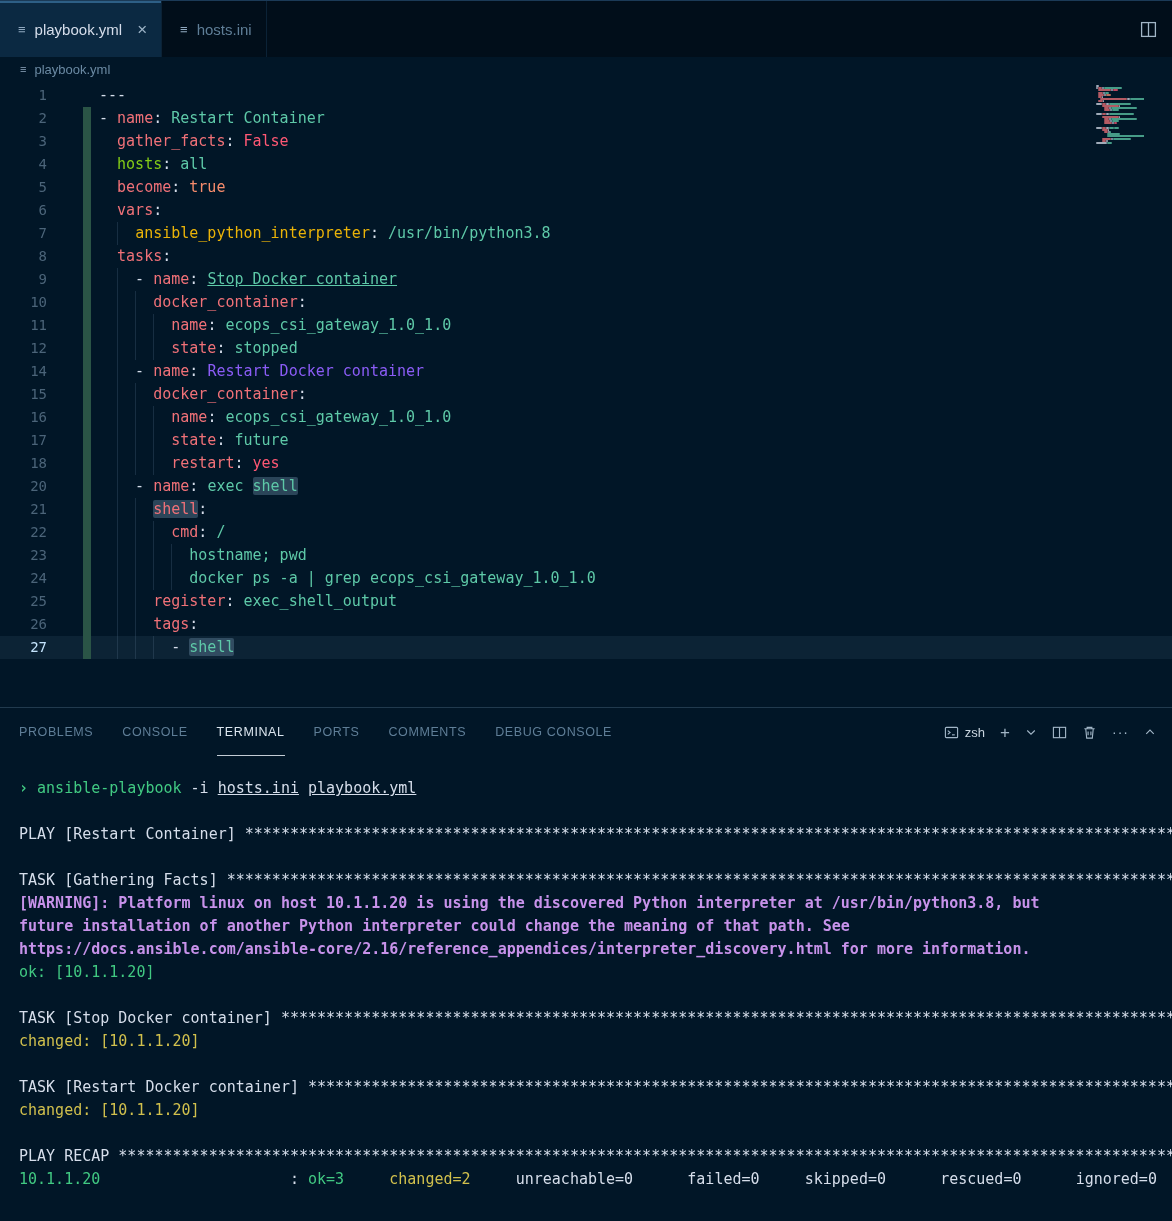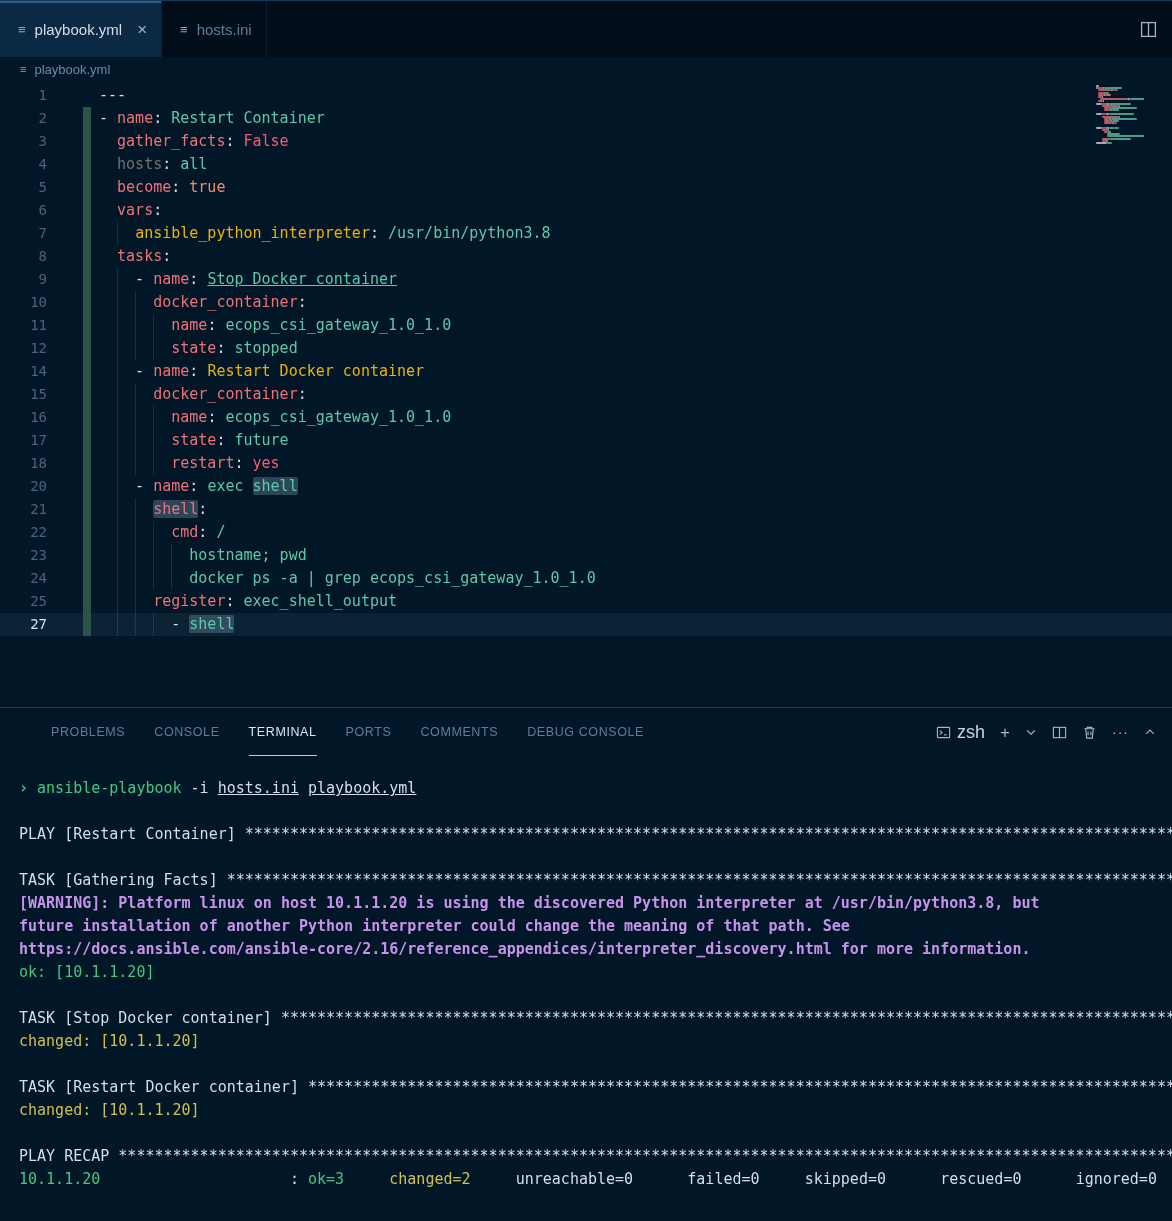--- a/index.html
+++ b/index.html
@@ -33,26 +33,26 @@
   .code-line.current .ln { color:#c5e4fd; }
   .word-hl { background:rgba(95,126,151,0.45); border-radius:2px; }
 
   
   .minimap { position:absolute; top:4px; right:28px; width:48px; overflow:hidden; }
   .mm-line { display:flex; height:2px; margin-bottom:0.2px; }
   .mm-line span { height:2px; flex:none; opacity:0.75; border-radius:1px; }
 
   
   .panel { border-top:1px solid rgba(95,126,151,0.35); height:514px; display:flex; flex-direction:column; }
-  .panel-header { height:48px; flex:none; display:flex; align-items:stretch;margin-left:32px; }
+  .panel-header { height:48px; flex:none; display:flex; align-items:stretch; }
   .panel-tabs { display:flex; gap:29px; padding-left:19px; font-size:12.5px; letter-spacing:0.6px; color:#5f7e97; }
   .panel-tab { display:flex; align-items:center; cursor:pointer; border-bottom:1px solid transparent; padding-top:1px; }
   .panel-tab.active { color:#dce6ef; border-bottom-color:#c3ccd5; }
   .panel-actions { margin-left:auto; display:flex; align-items:center; gap:15px; padding-right:16px; color:#a2b6c7; }
-  .pa-zsh { display:flex; gap:6px; align-items:center; color:#c9d5df; font-size:18px; cursor:pointer; }
+  .pa-zsh { display:flex; gap:6px; color:#c9d5df; font-size:13px; cursor:pointer; }
   .pa-glyph { font-size:17px; line-height:1; cursor:pointer; color:#a2b6c7; }
   .pa-glyph.small { font-size:14px; letter-spacing:1px; }
   .pa-svg { cursor:pointer; display:block; }
 
   
   .terminal { padding:21px 0 0 19px; font-family:"DejaVu Sans Mono", monospace; font-size:15px; flex:1; overflow:hidden; }
   .term-line { height:23px; line-height:23px; white-space:pre; overflow:hidden; }
   .underline { text-decoration:underline; }
   .bold { font-weight:bold; }
 </style>
@@ -97,21 +97,21 @@
           <span class="code-text"><span style="color: rgb(214, 222, 235);">- </span><span style="color: rgb(240, 113, 120);">name</span><span style="color: rgb(214, 222, 235);">: </span><span style="color: rgb(94, 201, 168);">Restart Container</span></span>
         </div>
         <div class="code-line">
           <span class="ln">3</span>
           <span class="git-bar added"></span>
           <span class="code-text"><span style="color: rgb(214, 222, 235);">  </span><span style="color: rgb(240, 113, 120);">gather_facts</span><span style="color: rgb(214, 222, 235);">: </span><span style="color: rgb(255, 88, 116);">False</span></span>
         </div>
         <div class="code-line">
           <span class="ln">4</span>
           <span class="git-bar added"></span>
-          <span class="code-text"><span style="color: rgb(214, 222, 235);">  </span><span style="color: #737373;">hosts</span><span style="color: rgb(214, 222, 235);">: </span><span style="color: rgb(94, 201, 168);">all</span></span>
+          <span class="code-text"><span style="color: rgb(214, 222, 235);">  </span><span style="color: #84cc16;">hosts</span><span style="color: rgb(214, 222, 235);">: </span><span style="color: rgb(94, 201, 168);">all</span></span>
         </div>
         <div class="code-line">
           <span class="ln">5</span>
           <span class="git-bar added"></span>
           <span class="code-text"><span style="color: rgb(214, 222, 235);">  </span><span style="color: rgb(240, 113, 120);">become</span><span style="color: rgb(214, 222, 235);">: </span><span style="color: rgb(247, 140, 108);">true</span></span>
         </div>
         <div class="code-line">
           <span class="ln">6</span>
           <span class="git-bar added"></span>
           <span class="code-text"><span style="color: rgb(214, 222, 235);">  </span><span style="color: rgb(240, 113, 120);">vars</span><span style="color: rgb(214, 222, 235);">:</span></span>
@@ -142,21 +142,21 @@
           <span class="code-text"><i class="guide" style="left: 2ch;"></i><i class="guide" style="left: 4ch;"></i><i class="guide" style="left: 6ch;"></i><span style="color: rgb(214, 222, 235);">        </span><span style="color: rgb(240, 113, 120);">name</span><span style="color: rgb(214, 222, 235);">: </span><span style="color: rgb(94, 201, 168);">ecops_csi_gateway_1.0_1.0</span></span>
         </div>
         <div class="code-line">
           <span class="ln">12</span>
           <span class="git-bar added"></span>
           <span class="code-text"><i class="guide" style="left: 2ch;"></i><i class="guide" style="left: 4ch;"></i><i class="guide" style="left: 6ch;"></i><span style="color: rgb(214, 222, 235);">        </span><span style="color: rgb(240, 113, 120);">state</span><span style="color: rgb(214, 222, 235);">: </span><span style="color: rgb(94, 201, 168);">stopped</span></span>
         </div>
         <div class="code-line">
           <span class="ln">14</span>
           <span class="git-bar added"></span>
-          <span class="code-text"><i class="guide" style="left: 2ch;"></i><span style="color: rgb(214, 222, 235);">    - </span><span style="color: rgb(240, 113, 120);">name</span><span style="color: rgb(214, 222, 235);">: </span><span style="color: #eab308;">Restart Docker container</span></span>
+          <span class="code-text"><i class="guide" style="left: 2ch;"></i><span style="color: rgb(214, 222, 235);">    - </span><span style="color: rgb(240, 113, 120);">name</span><span style="color: rgb(214, 222, 235);">: </span><span style="color: #8b5cf6;">Restart Docker container</span></span>
         </div>
         <div class="code-line">
           <span class="ln">15</span>
           <span class="git-bar added"></span>
           <span class="code-text"><i class="guide" style="left: 2ch;"></i><i class="guide" style="left: 4ch;"></i><span style="color: rgb(214, 222, 235);">      </span><span style="color: rgb(240, 113, 120);">docker_container</span><span style="color: rgb(214, 222, 235);">:</span></span>
         </div>
         <div class="code-line">
           <span class="ln">16</span>
           <span class="git-bar added"></span>
           <span class="code-text"><i class="guide" style="left: 2ch;"></i><i class="guide" style="left: 4ch;"></i><i class="guide" style="left: 6ch;"></i><span style="color: rgb(214, 222, 235);">        </span><span style="color: rgb(240, 113, 120);">name</span><span style="color: rgb(214, 222, 235);">: </span><span style="color: rgb(94, 201, 168);">ecops_csi_gateway_1.0_1.0</span></span>
@@ -193,20 +193,25 @@
         </div>
         <div class="code-line">
           <span class="ln">24</span>
           <span class="git-bar added"></span>
           <span class="code-text"><i class="guide" style="left: 2ch;"></i><i class="guide" style="left: 4ch;"></i><i class="guide" style="left: 6ch;"></i><i class="guide" style="left: 8ch;"></i><span style="color: rgb(214, 222, 235);">          </span><span style="color: rgb(94, 201, 168);">docker ps -a | grep ecops_csi_gateway_1.0_1.0</span></span>
         </div>
         <div class="code-line">
           <span class="ln">25</span>
           <span class="git-bar added"></span>
           <span class="code-text"><i class="guide" style="left: 2ch;"></i><i class="guide" style="left: 4ch;"></i><span style="color: rgb(214, 222, 235);">      </span><span style="color: rgb(240, 113, 120);">register</span><span style="color: rgb(214, 222, 235);">: </span><span style="color: rgb(94, 201, 168);">exec_shell_output</span></span>
+        </div>
+        <div class="code-line">
+          <span class="ln">26</span>
+          <span class="git-bar added"></span>
+          <span class="code-text"><i class="guide" style="left: 2ch;"></i><i class="guide" style="left: 4ch;"></i><span style="color: rgb(214, 222, 235);">      </span><span style="color: rgb(240, 113, 120);">tags</span><span style="color: rgb(214, 222, 235);">:</span></span>
         </div>
         <div class="code-line current">
           <span class="ln">27</span>
           <span class="git-bar added"></span>
           <span class="code-text"><i class="guide" style="left: 2ch;"></i><i class="guide" style="left: 4ch;"></i><i class="guide" style="left: 6ch;"></i><span style="color: rgb(214, 222, 235);">        - </span><span class="word-hl" style="color: rgb(94, 201, 168);">shell</span></span>
         </div>
       </div>
     <div class="minimap" id="minimap">
         <div class="mm-line">
           <span style="width: 3.15px; background: rgb(214, 222, 235);"></span>

